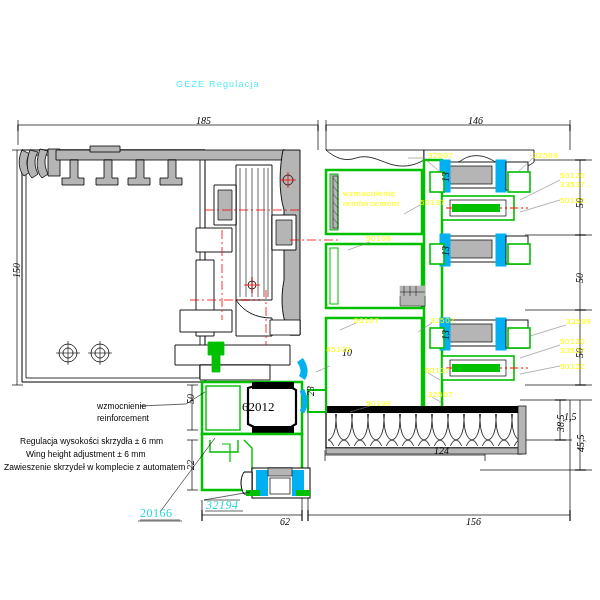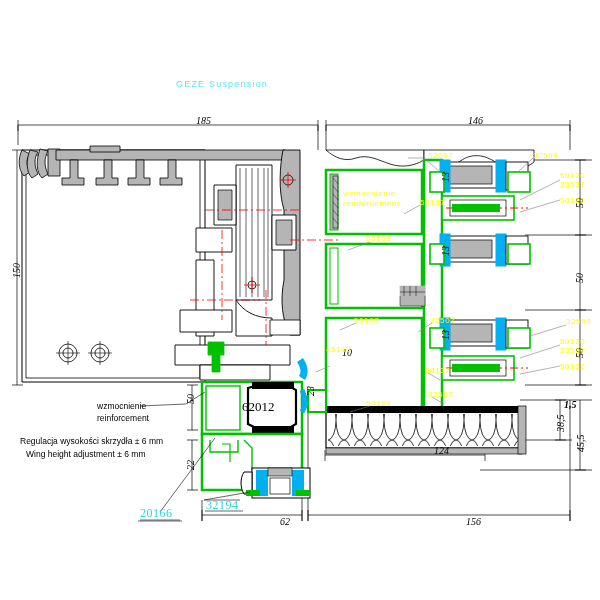--- a/index.html
+++ b/index.html
@@ -287,33 +287,33 @@
     <line x1="204" y1="500" x2="240" y2="500"></line>
     <line x1="140" y1="520" x2="180" y2="520"></line>
   </g>
 
   <g stroke="#000" stroke-width="0.6">
     <line x1="138" y1="521" x2="182" y2="521"></line>
     <line x1="205" y1="511" x2="243" y2="511"></line>
   </g>
 </svg>
 
-<div class="lbl title" style="left:176px;top:80px;">GEZE Suspension</div>
+<div class="lbl title" style="left:176px;top:80px;">GEZE Regulacja</div>
 
 <div class="lbl dim" style="left:160px;top:116px;">185</div>
 <div class="lbl dim" style="left:432px;top:116px;">146</div>
 
 <div class="lbl dimv" style="left:12px;top:278px;">150</div>
 
 <div class="lbl dimv" style="left:575px;top:208px;">50</div>
 <div class="lbl dimv" style="left:575px;top:283px;">50</div>
 <div class="lbl dimv" style="left:575px;top:358px;">50</div>
 <div class="lbl dimv" style="left:556px;top:432px;">38,5</div>
 <div class="lbl dimv" style="left:576px;top:452px;">45,5</div>
-<div class="lbl dim" style="left:528px;top:400px;font-weight:bold;">1,5</div>
+<div class="lbl dim" style="left:528px;top:412px;">1,5</div>
 
 <div class="lbl dimv" style="left:441px;top:182px;">13</div>
 <div class="lbl dimv" style="left:441px;top:256px;">13</div>
 <div class="lbl dimv" style="left:441px;top:340px;">13</div>
 
 <div class="lbl dim" style="left:306px;top:348px;">10</div>
 <div class="lbl dimv" style="left:306px;top:396px;">23</div>
 
 <div class="lbl dimv" style="left:186px;top:404px;">50</div>
 <div class="lbl dimv" style="left:186px;top:470px;">22</div>
@@ -338,21 +338,22 @@
 <div class="lbl yellow" style="left:560px;top:338px;">50120</div>
 <div class="lbl yellow" style="left:560px;top:347px;">33537</div>
 <div class="lbl yellow" style="left:560px;top:363px;">50122</div>
 <div class="lbl yellow" style="left:566px;top:318px;">32599</div>
 
 <div class="lbl yellow" style="left:343px;top:190px;">wzmocnienie</div>
 <div class="lbl yellow" style="left:343px;top:200px;">reinforcement</div>
 
 <div class="lbl partbig" style="left:242px;top:400px;">62012</div>
 <div class="lbl partcy" style="left:140px;top:507px;">20166</div>
-<div class="lbl partcy" style="left:206px;top:499px;">32194</div>
+<div class="lbl partcy" style="left:206px;top:499px;font-style:italic;">32194</div>
 
 <div class="lbl note" style="left:97px;top:402px;">wzmocnienie</div>
 <div class="lbl note" style="left:97px;top:414px;">reinforcement</div>
 
 <div class="lbl note" style="left:20px;top:437px;">Regulacja wysokości skrzydła ± 6 mm</div>
 <div class="lbl note" style="left:26px;top:450px;">Wing height adjustment ± 6 mm</div>
+<div class="lbl note" style="left:4px;top:463px;">Zawieszenie skrzydeł w komplecie z automatem</div>
 
 </div>
 
 </body></html>

